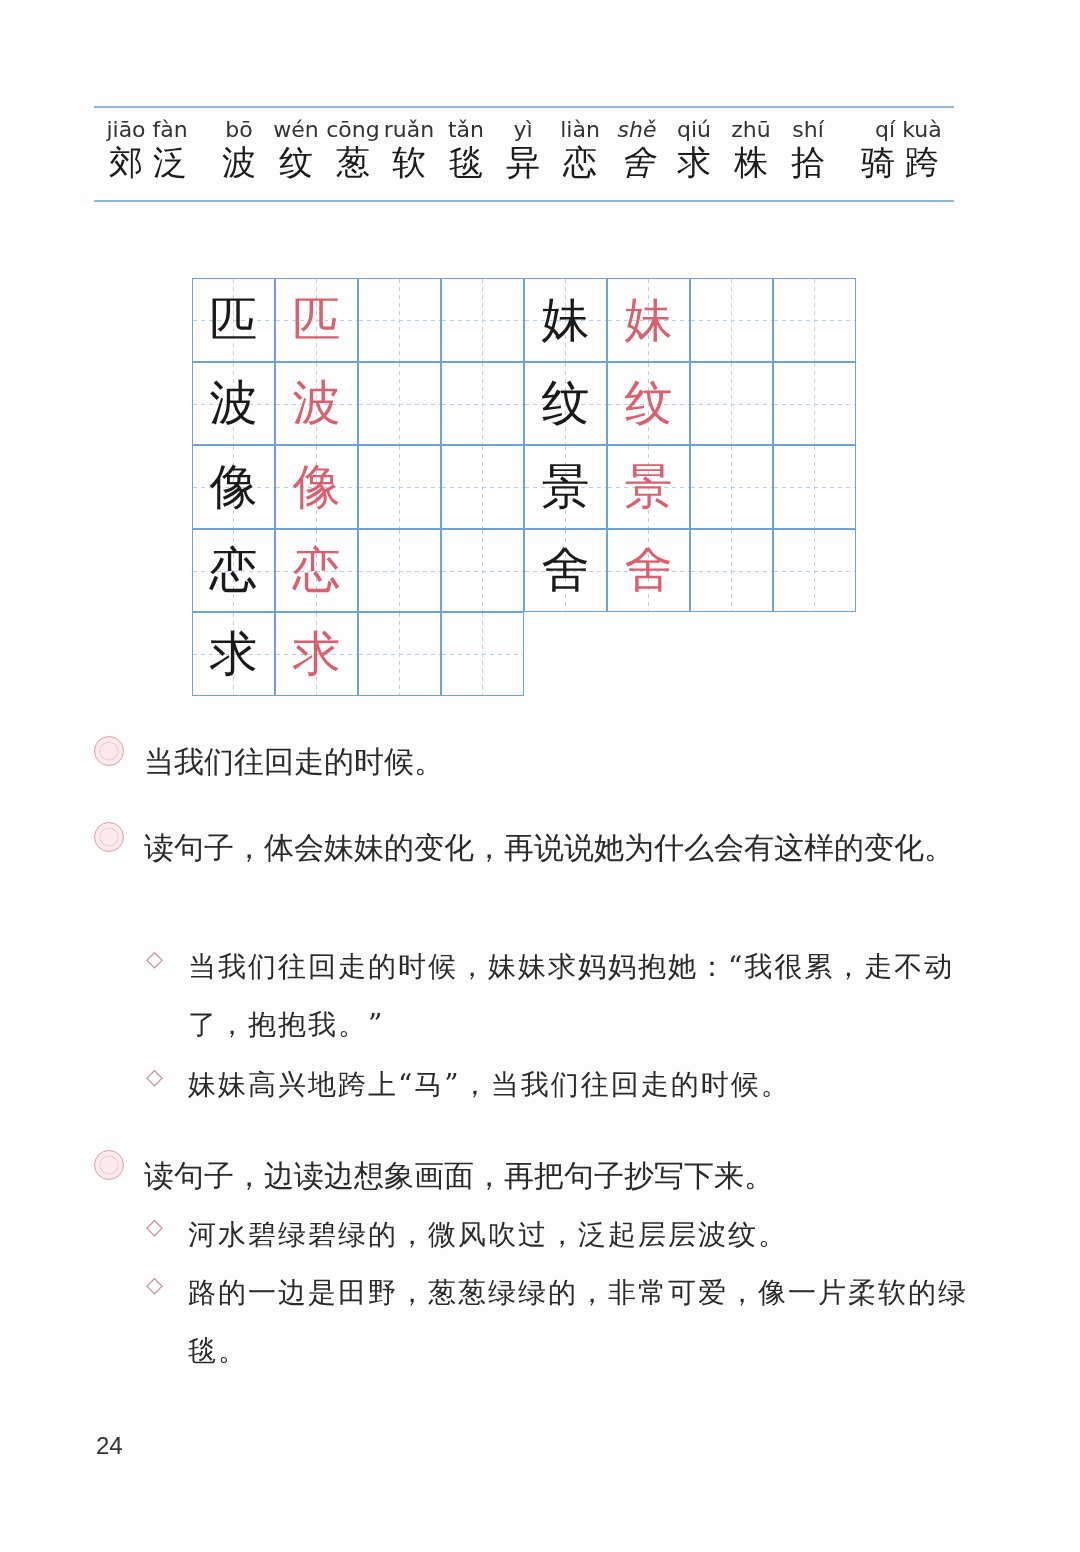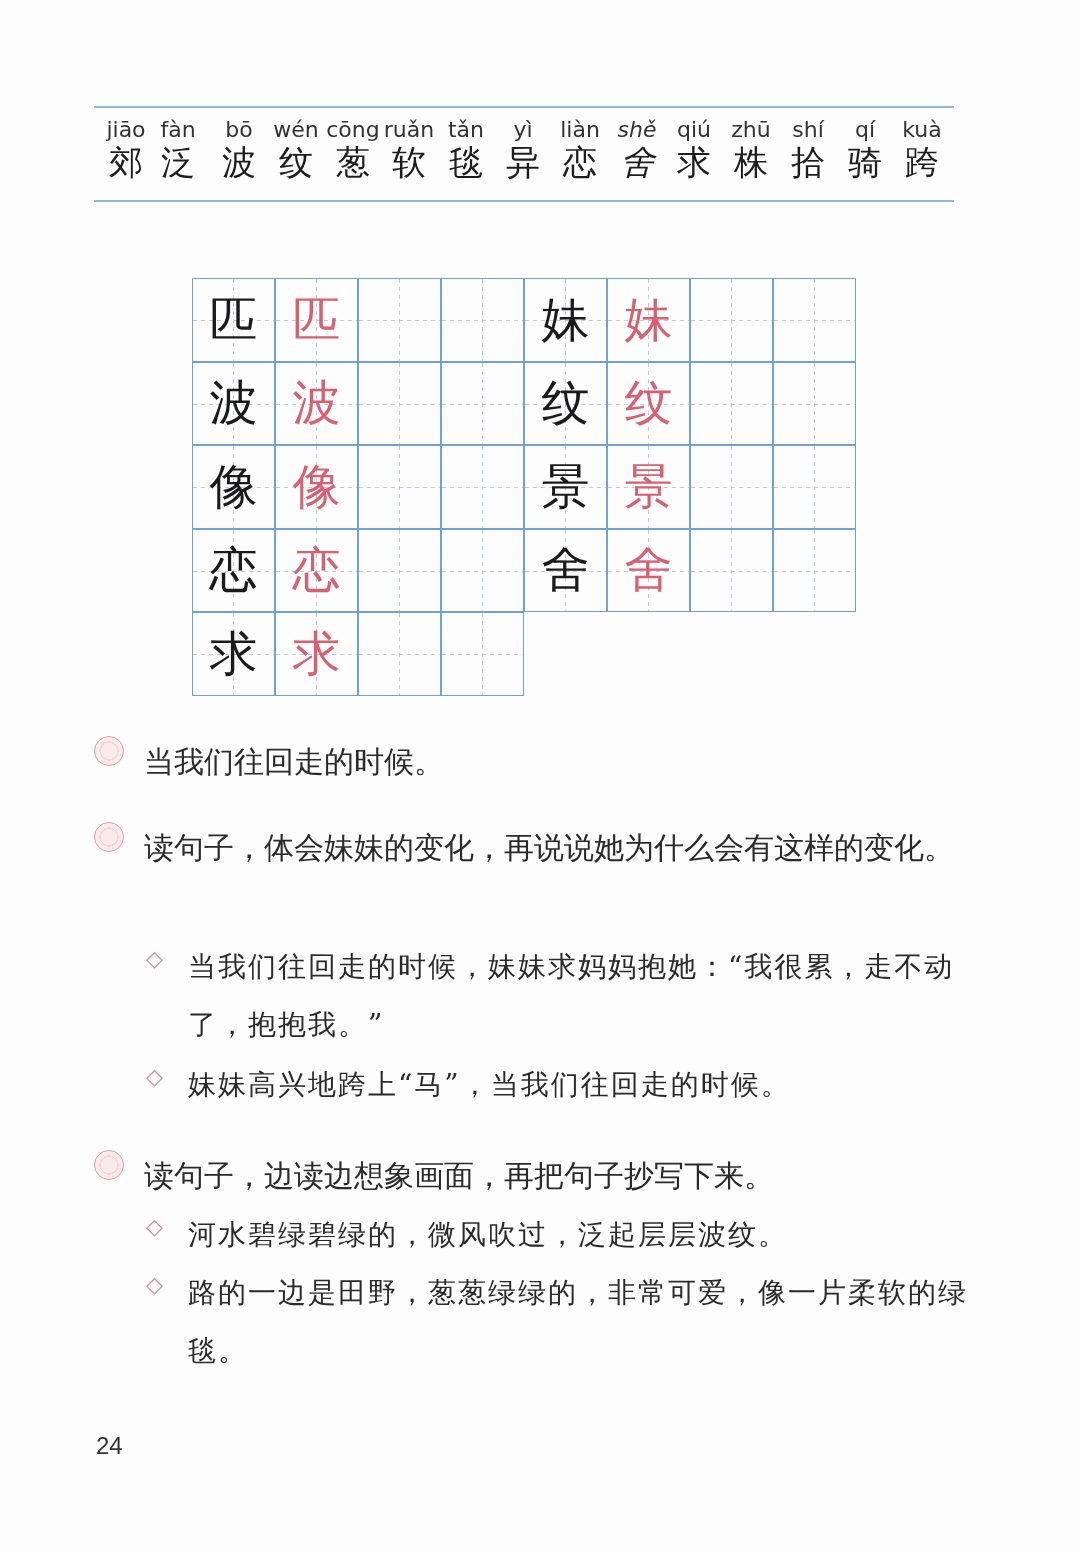--- a/index.html
+++ b/index.html
@@ -38,21 +38,21 @@
 </style>
 </head>
 <body>
 
 <div class="rule" style="top:106px;"></div>
 <div class="vocab">
     <div class="vocab-item" style="left: 0px;">
       <span class="pinyin">jiāo</span>
       <span class="hanzi">郊</span>
     </div>
-    <div class="vocab-item" style="left: 52px;">
+    <div class="vocab-item" style="left: 44px;">
       <span class="pinyin">fàn</span>
       <span class="hanzi">泛</span>
     </div>
     <div class="vocab-item" style="left: 113px;">
       <span class="pinyin">bō</span>
       <span class="hanzi">波</span>
     </div>
     <div class="vocab-item" style="left: 170px;">
       <span class="pinyin">wén</span>
       <span class="hanzi">纹</span>
@@ -86,21 +86,21 @@
       <span class="hanzi">求</span>
     </div>
     <div class="vocab-item" style="left: 625px;">
       <span class="pinyin">zhū</span>
       <span class="hanzi">株</span>
     </div>
     <div class="vocab-item" style="left: 682px; text-align: center;">
       <span class="pinyin">shí</span>
       <span class="hanzi">拾</span>
     </div>
-    <div class="vocab-item" style="left: 739px;">
+    <div class="vocab-item" style="left: 739px; text-align: right;">
       <span class="pinyin">qí</span>
       <span class="hanzi">骑</span>
     </div>
     <div class="vocab-item" style="left: 796px;">
       <span class="pinyin">kuà</span>
       <span class="hanzi">跨</span>
     </div>
   </div>
 <div class="rule" style="top:200px;"></div>
 

